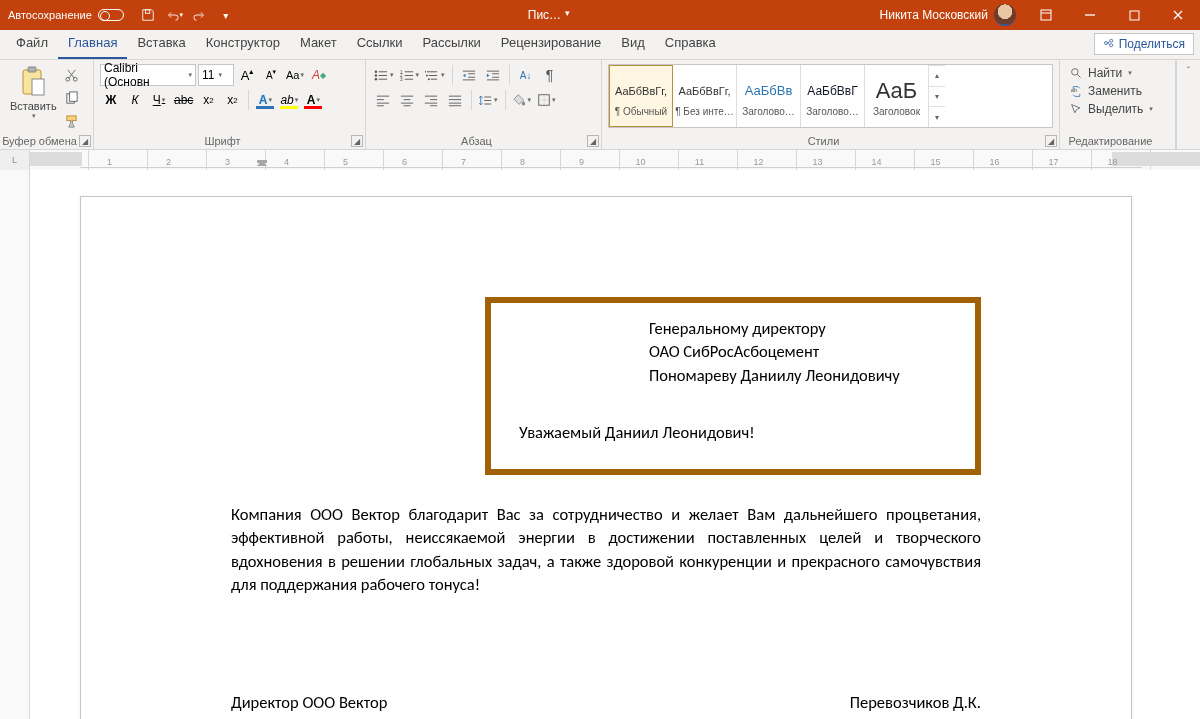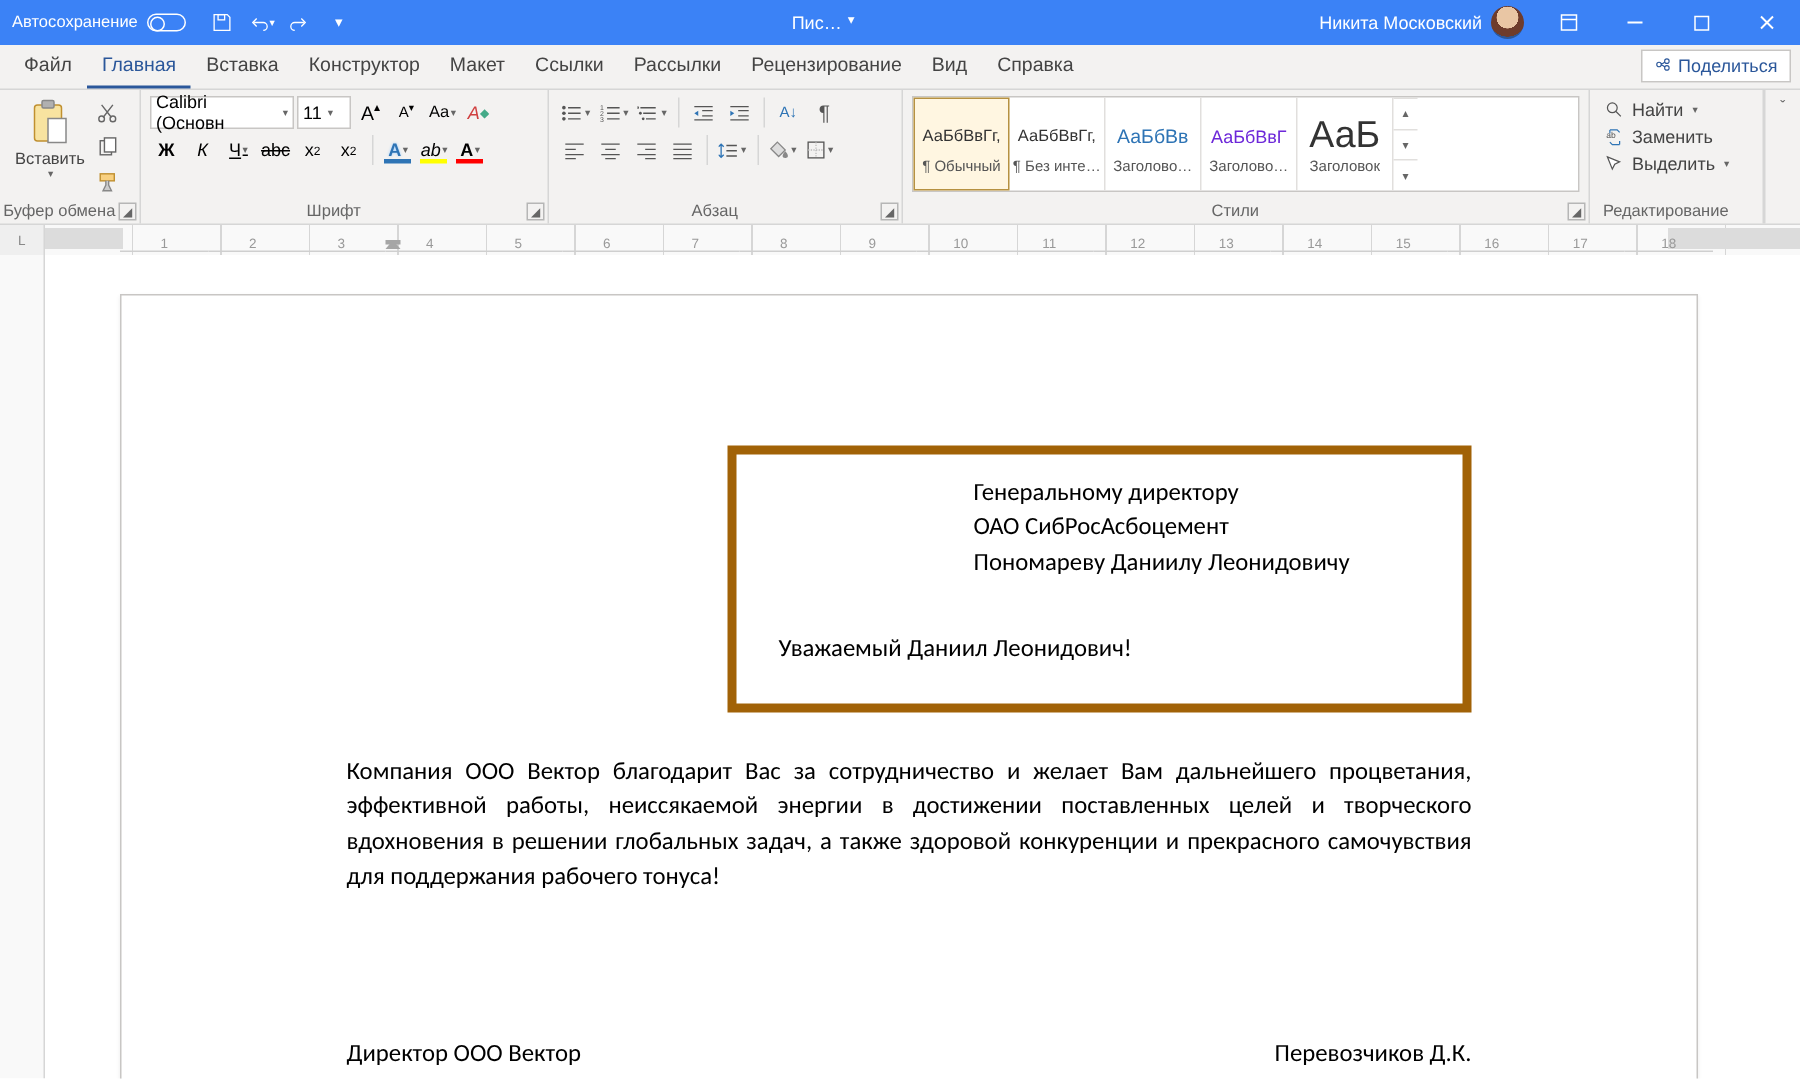--- a/index.html
+++ b/index.html
@@ -1,19 +1,19 @@
 <!DOCTYPE html>
 <html><head>
 <meta charset="utf-8">
 <style>
   * { box-sizing: border-box; margin: 0; padding: 0; }
   body { font-family: "Segoe UI", Tahoma, sans-serif; font-size: 12px; background: #fff; overflow: hidden; width: 1200px; height: 719px; }
 
   
-  .title-bar { background: #3b82f6; color: #fff; height: 30px; display: flex; align-items: center; }
+  .title-bar { background: #c2410c; color: #fff; height: 30px; display: flex; align-items: center; }
   .auto-save { display: flex; align-items: center; padding: 0 8px; gap: 6px; font-size: 11px; }
   .toggle { width: 26px; height: 12px; border: 1px solid #fff; border-radius: 7px; position: relative; }
   .toggle::after { content:""; position:absolute; left:1px; top:1px; width:8px; height:8px; border:1px solid #fff; border-radius:50%; }
   .qat { display: flex; gap: 2px; padding: 0 4px; }
   .qat-btn { width: 24px; height: 24px; display:flex; align-items:center; justify-content:center; color:#fff; cursor:pointer; fill:#fff;}
   .title-center { flex: 1; display:flex; align-items:center; justify-content:center; gap:4px;}
   .doc-title { display:flex; gap:4px; color:#fff; font-size:12px; padding-right: 16px;}
   .search-box { display:flex; align-items:center; background:#1e3e73; border:1px solid #41729f; height:24px; width:300px; padding:0 6px; gap:6px; color:#cfe0f3;}
   .search-box input { background:transparent; border:none; outline:none; color:#fff; flex:1; font-size:12px;}
   .user-area { display:flex; align-items:center; gap:6px; padding:0 8px; font-size:12px;}
@@ -367,25 +367,25 @@
           </div>
           <div class="style-item">
             <div class="style-prev">АаБбВвГг,</div>
             <div class="style-name">¶ Без инте…</div>
           </div>
           <div class="style-item">
             <div class="style-prev" style="color: rgb(46, 116, 181); font-size: 13px;">АаБбВв</div>
             <div class="style-name">Заголово…</div>
           </div>
           <div class="style-item">
-            <div class="style-prev" style="color: #6d28d9; font-size: 12px;">АаБбВвГ</div>
+            <div class="style-prev" style="color: #0f172a; font-size: 12px;">АаБбВвГ</div>
             <div class="style-name">Заголово…</div>
           </div>
           <div class="style-item">
-            <div class="style-prev" style="font-size: 25px;">АаБ</div>
+            <div class="style-prev" style="font-size: 22px;">АаБ</div>
             <div class="style-name">Заголовок</div>
           </div>
         </div>
       <div class="gallery-ctrl">
         <div>▴</div>
         <div>▾</div>
         <div>▾</div>
       </div>
     </div>
     <div class="group-label">Стили</div>

